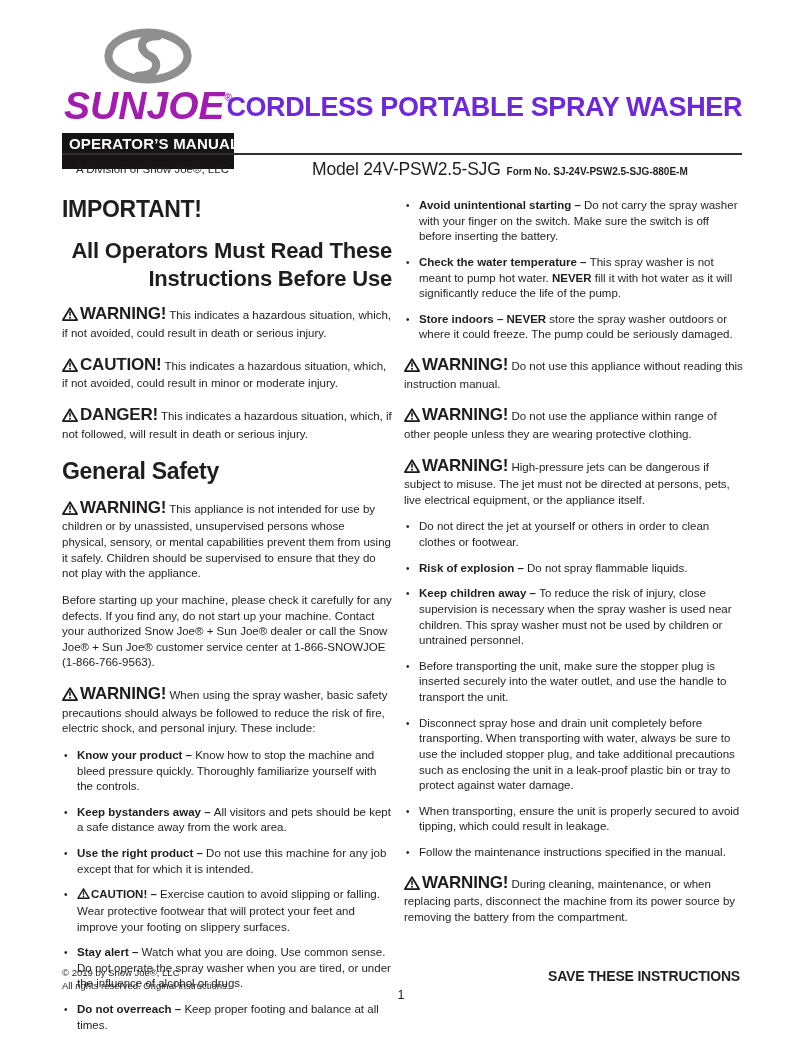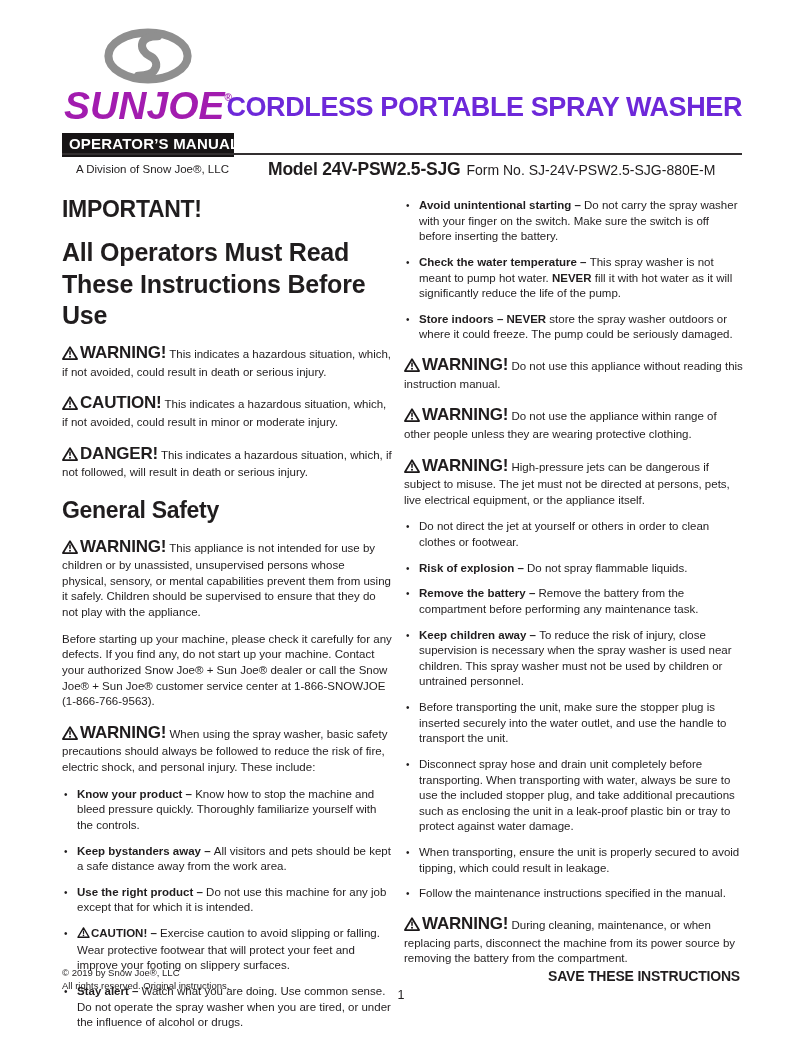--- a/index.html
+++ b/index.html
@@ -11,45 +11,45 @@
   
   .header{position:absolute;top:0;left:0;right:0;height:196px;}
   .logo{position:absolute;left:62px;top:28px;width:172px;text-align:center;}
   .logo-emblem{display:block;margin:0 auto;}
   .logo-word{
     font-size:39px;font-weight:bold;font-style:italic;color:#a21caf;
     letter-spacing:0px;line-height:1;margin-top:2px;white-space:nowrap;
   }
   .logo-word sup{font-size:10px;font-style:normal;vertical-align:18px;}
   .manual-bar{
-    position:absolute;left:62px;top:133px;width:172px;height:24px;
+    position:absolute;left:62px;top:133px;width:172px;height:36px;
     background:#171415;color:#ffffff;font-weight:bold;font-size:15px;
     line-height:22px;padding-left:7px;box-sizing:border-box;letter-spacing:0.2px;
     white-space:nowrap;
   }
   .header-rule{position:absolute;left:62px;top:153px;width:680px;height:2px;background:#332f30;}
   .division{position:absolute;left:76px;top:163px;font-size:11.5px;color:#201d1e;}
   .doc-title{
     position:absolute;right:60px;top:92px;font-size:27px;font-weight:bold;
     letter-spacing:-0.4px;white-space:nowrap;color:#6d28d9;
   }
   .model-line{position:absolute;left:268px;top:159px;white-space:nowrap;}
-  .model-name{font-size:17.5px;font-weight:bold;letter-spacing:-0.2px;}
-  .form-no{font-size:14px;font-weight:normal;margin-left:6px;}
+  .model-name{font-size:17.5px;font-weight:normal;letter-spacing:-0.2px;margin-left:44px;}
+  .form-no{font-size:10px;font-weight:bold;margin-left:6px;}
   
   .columns{
     position:absolute;top:196px;left:62px;width:682px;
     display:flex;gap:12px;align-items:flex-start;
   }
   .col-left{width:330px;flex:0 0 330px;}
   .col-right{width:340px;flex:0 0 340px;}
   .col-left,.col-right{font-size:11.5px;line-height:1.36;}
   h1.big{font-size:23px;margin:0 0 1px 0;line-height:1.15;letter-spacing:-0.3px;}
   h2.sub{font-size:17px;margin:0 0 0 0;line-height:1.3;}
-  h3.mid{font-size:25px;margin:15px 0 4px 0;line-height:1.25;letter-spacing:-0.2px;}
+  h3.mid{font-size:22px;margin:15px 0 4px 0;line-height:1.25;letter-spacing:-0.2px;text-align:right;}
   h1.gs{font-size:23px;margin:16px 0 4px 0;line-height:1.2;letter-spacing:-0.3px;}
   p.warn{margin:10px 0 11px 0;}
   p.plain{margin:10px 0 11px 0;}
   .warn-label{font-weight:bold;font-size:17px;letter-spacing:-0.2px;}
   .warn-icon{display:inline-block;vertical-align:-2px;margin-right:2px;}
   .warn-icon svg{display:inline-block;}
   .warn-icon.sm{vertical-align:-1px;margin-right:1px;}
   .warn-icon.sm svg{width:13px;height:11px;}
   ul.blist{list-style:none;margin:11px 0 0 0;padding:0;}
   ul.blist li{
@@ -156,21 +156,20 @@
           </svg></span><span class="warn-label">WARNING!</span> <span>Do not use the appliance within range of other people unless they are wearing protective clothing.</span></p>
     <p class="warn"><span class="warn-icon"><svg viewBox="0 0 24 21" width="16" height="14" aria-hidden="true">
             <path d="M12 1.8 L22.6 19.6 H1.4 Z" fill="#ffffff" stroke="#1a1718" stroke-width="2.6" stroke-linejoin="round"></path>
             <rect x="10.85" y="6.8" width="2.3" height="6.4" fill="#1a1718"></rect>
             <circle cx="12" cy="16" r="1.5" fill="#1a1718"></circle>
           </svg></span><span class="warn-label">WARNING!</span> <span>High-pressure jets can be dangerous if subject to misuse. The jet must not be directed at persons, pets, live electrical equipment, or the appliance itself.</span></p>
 
     <ul class="blist">
       <li><span>Do not direct the jet at yourself or others in order to clean clothes or footwear.</span></li>
       <li><b>Risk of explosion – </b><span>Do not spray flammable liquids.</span></li>
-      <li><b>Remove the battery – </b><span>Remove the battery from the compartment before performing any maintenance task.</span></li>
       <li><b>Keep children away – </b><span>To reduce the risk of injury, close supervision is necessary when the spray washer is used near children. This spray washer must not be used by children or untrained personnel.</span></li>
       <li><span>Before transporting the unit, make sure the stopper plug is inserted securely into the water outlet, and use the handle to transport the unit.</span></li>
       <li><span>Disconnect spray hose and drain unit completely before transporting. When transporting with water, always be sure to use the included stopper plug, and take additional precautions such as enclosing the unit in a leak-proof plastic bin or tray to protect against water damage.</span></li>
       <li><span>When transporting, ensure the unit is properly secured to avoid tipping, which could result in leakage.</span></li>
       <li><span>Follow the maintenance instructions specified in the manual.</span></li>
     </ul>
 
     <p class="warn"><span class="warn-icon"><svg viewBox="0 0 24 21" width="16" height="14" aria-hidden="true">
             <path d="M12 1.8 L22.6 19.6 H1.4 Z" fill="#ffffff" stroke="#1a1718" stroke-width="2.6" stroke-linejoin="round"></path>
             <rect x="10.85" y="6.8" width="2.3" height="6.4" fill="#1a1718"></rect>

